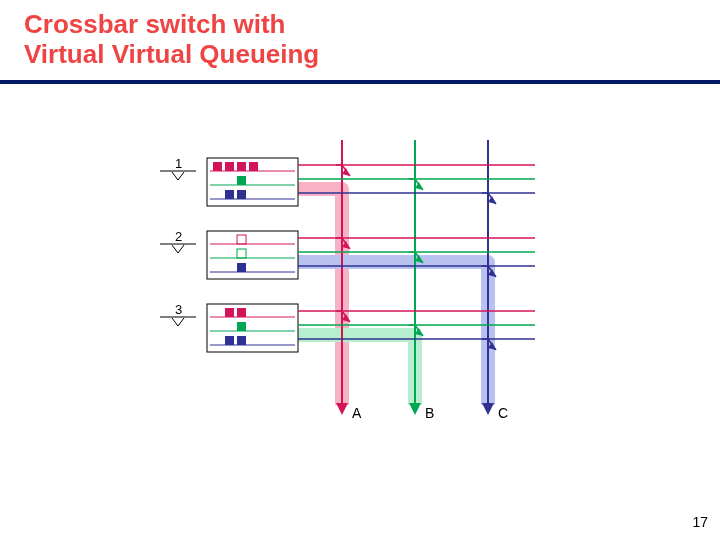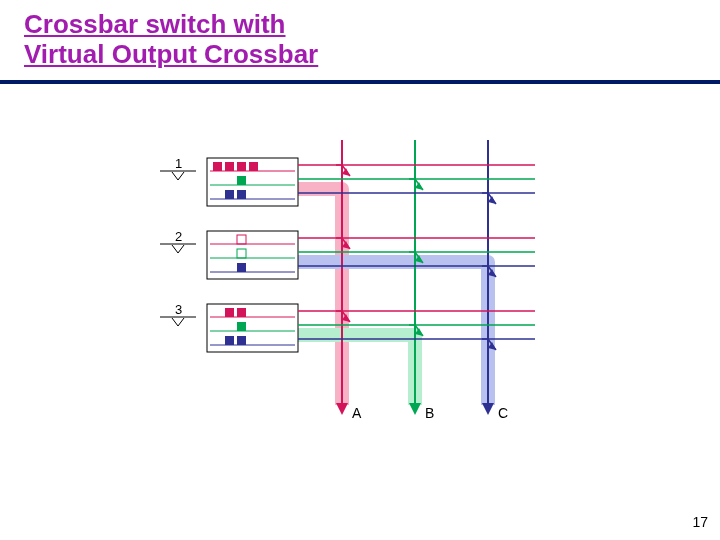--- a/index.html
+++ b/index.html
@@ -13,23 +13,22 @@
     overflow: hidden;
   }
   .title-block {
     position: absolute;
     left: 24px;
     top: 10px;
   }
   .title {
     font-size: 26px;
     font-weight: bold;
-    color: #a21caf;
+    color: #ef4444;
     line-height: 1.15;
-    text-decoration: underline;
   }
   .rule {
     position: absolute;
     left: 0;
     top: 80px;
     width: 720px;
     height: 4px;
     background: #001a66;
   }
   .pagenum {
@@ -40,21 +39,21 @@
     color: #000;
     margin-left: 38px;
   }
   svg { position: absolute; left: 0; top: 0; }
 </style>
 </head>
 <body>
 
 <div class="title-block">
   <div class="title">Crossbar switch with</div>
-  <div class="title">Virtual Output Crossbar</div>
+  <div class="title">Virtual Virtual Queueing</div>
 </div>
 <div class="rule"></div>
 
 <svg width="720" height="540" viewBox="0 0 720 540">
 
   <path d="M 298 189 L 342 189 L 342 405" stroke="#f7b2c5" stroke-width="14" fill="none" stroke-linejoin="round"></path>
 
   <path d="M 298 262 L 488 262 L 488 405" stroke="#b9c2ef" stroke-width="14" fill="none" stroke-linejoin="round"></path>
 
   <path d="M 298 335 L 415 335 L 415 405" stroke="#b6efcf" stroke-width="14" fill="none" stroke-linejoin="round"></path>

